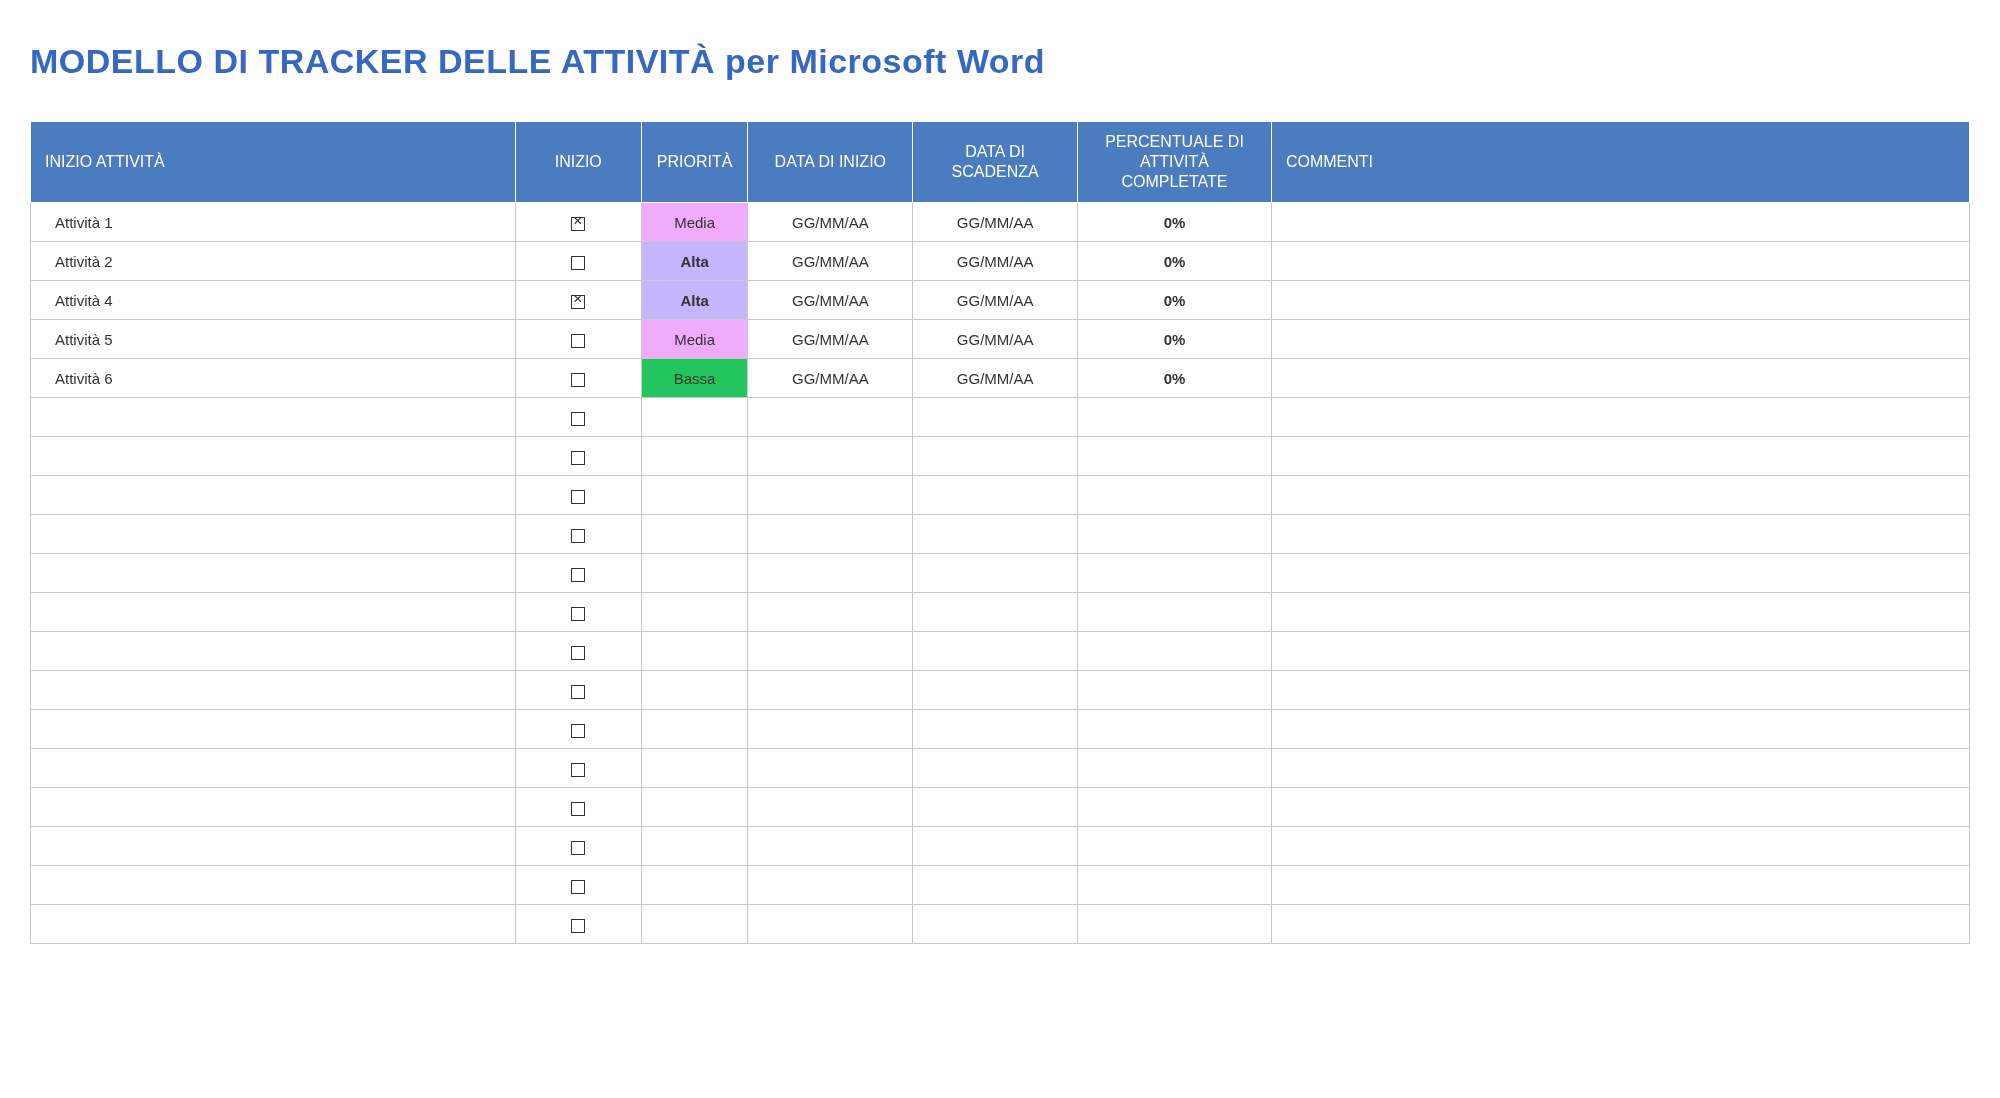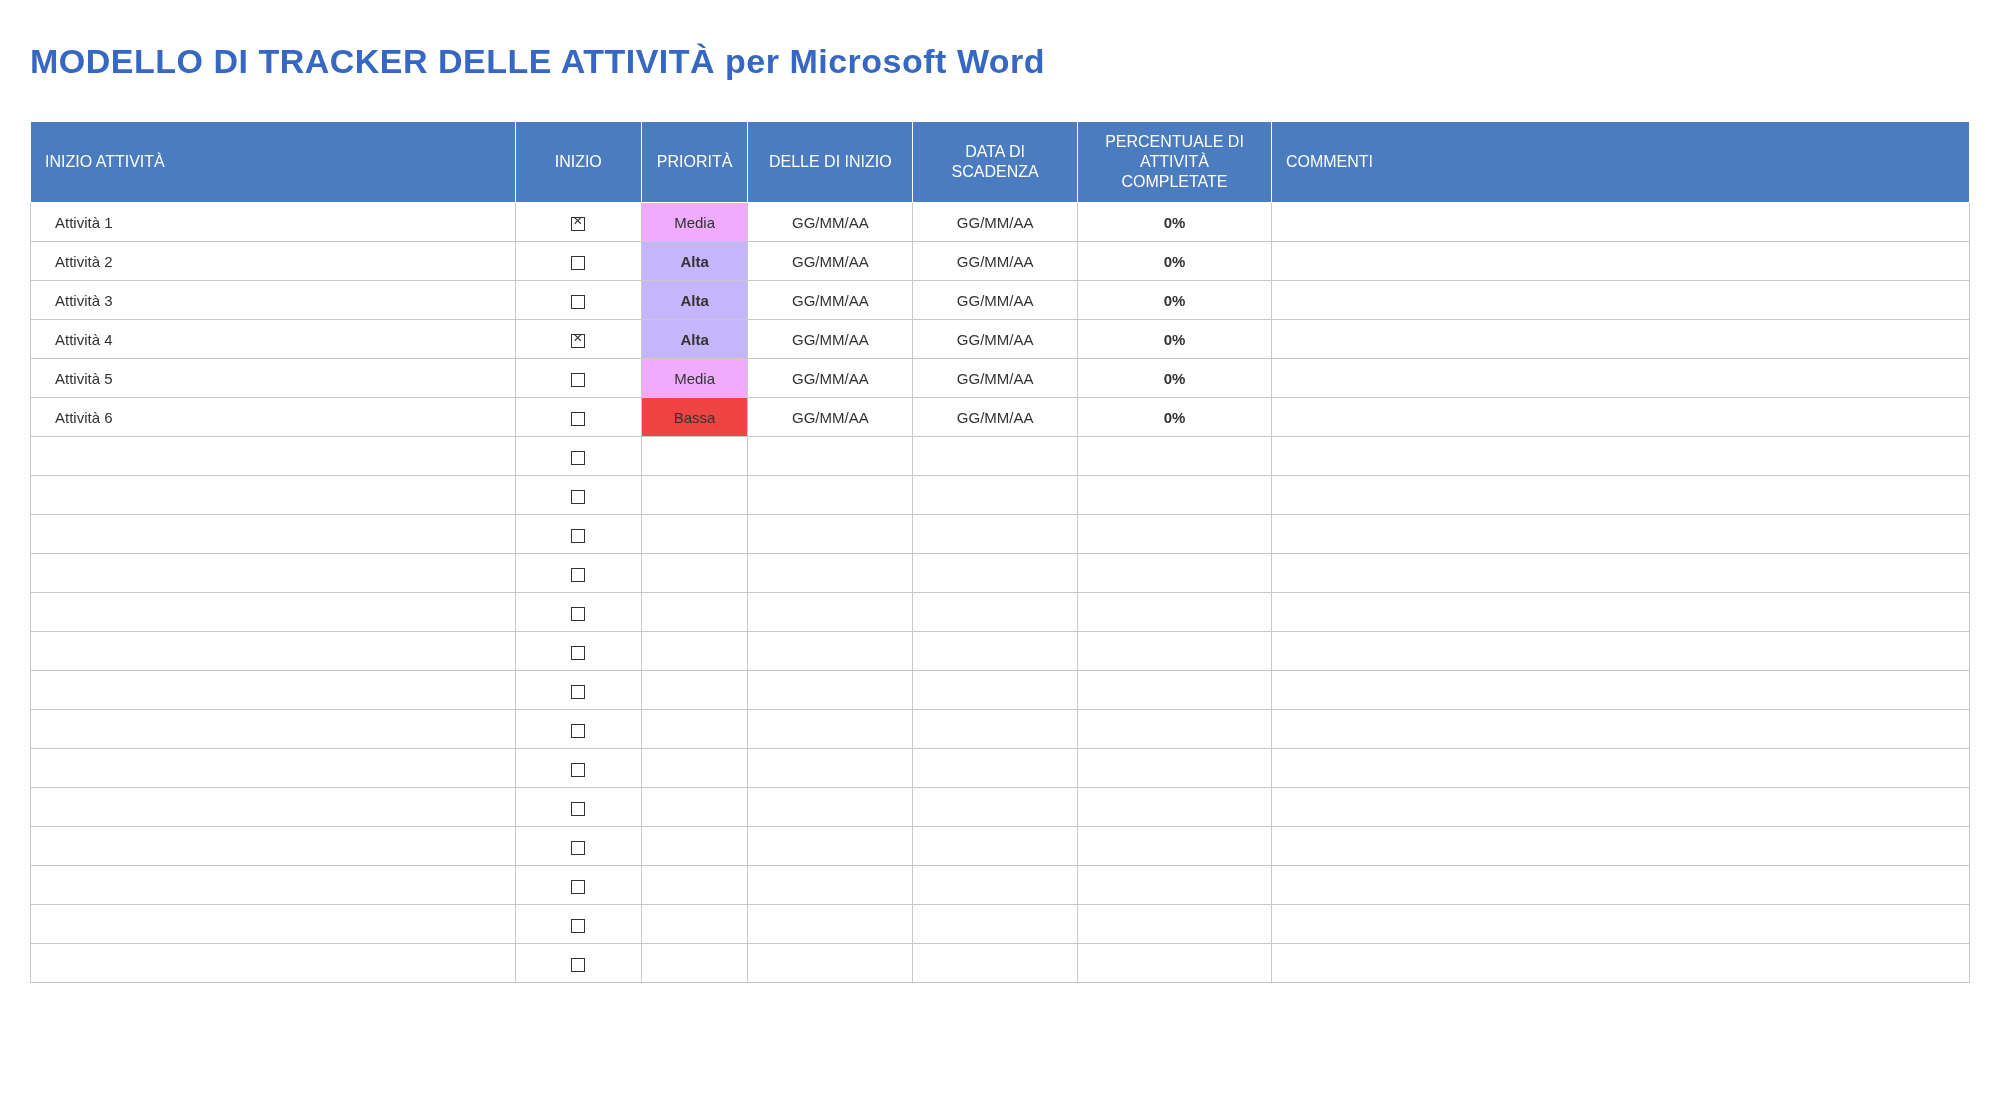--- a/index.html
+++ b/index.html
@@ -56,21 +56,21 @@
   col.c-title   { width: 25%; }
   col.c-status  { width: 6.5%; }
   col.c-prio    { width: 5.5%; }
   col.c-start   { width: 8.5%; }
   col.c-due     { width: 8.5%; }
   col.c-percent { width: 10%; }
   col.c-comm    { width: 36%; }
 
   .prio-Media { background: #f0abfc; color: #222; }
   .prio-Alta  { background: #c4b5fd; color: #222; font-weight: bold; }
-  .prio-Bassa { background: #ef4444; color: #222; }
+  .prio-Bassa { background: #22c55e; color: #222; }
 
   .checkbox {
     display: inline-block;
     width: 12px;
     height: 12px;
     border: 1.5px solid #333;
     line-height: 10px;
     font-size: 11px;
     vertical-align: middle;
     position: relative;
@@ -96,21 +96,21 @@
     <col class="c-start">
       <col class="c-due">
       <col class="c-percent">
       <col class="c-comm">
   </colgroup>
   <thead>
     <tr>
       <th class="col-title">INIZIO ATTIVITÀ</th>
       <th>INIZIO</th>
       <th>PRIORITÀ</th>
-      <th>DELLE DI INIZIO</th>
+      <th>DATA DI INIZIO</th>
       <th>DATA DI SCADENZA</th>
       <th>PERCENTUALE DI ATTIVITÀ COMPLETATE</th>
       <th class="col-title">COMMENTI</th>
     </tr>
   </thead>
   <tbody id="tracker-body">
       <tr>
         <td class="col-title">Attività 1</td>
         <td><span class="checkbox checked"></span></td>
         <td class="prio-Media">Media</td>
@@ -122,29 +122,20 @@
       <tr>
         <td class="col-title">Attività 2</td>
         <td><span class="checkbox"></span></td>
         <td class="prio-Alta">Alta</td>
         <td>GG/MM/AA</td>
         <td>GG/MM/AA</td>
         <td class="col-percent">0%</td>
         <td class="col-title"></td>
       </tr>
       <tr>
-        <td class="col-title">Attività 3</td>
-        <td><span class="checkbox"></span></td>
-        <td class="prio-Alta">Alta</td>
-        <td>GG/MM/AA</td>
-        <td>GG/MM/AA</td>
-        <td class="col-percent">0%</td>
-        <td class="col-title"></td>
-      </tr>
-      <tr>
         <td class="col-title">Attività 4</td>
         <td><span class="checkbox checked"></span></td>
         <td class="prio-Alta">Alta</td>
         <td>GG/MM/AA</td>
         <td>GG/MM/AA</td>
         <td class="col-percent">0%</td>
         <td class="col-title"></td>
       </tr>
       <tr>
         <td class="col-title">Attività 5</td>

